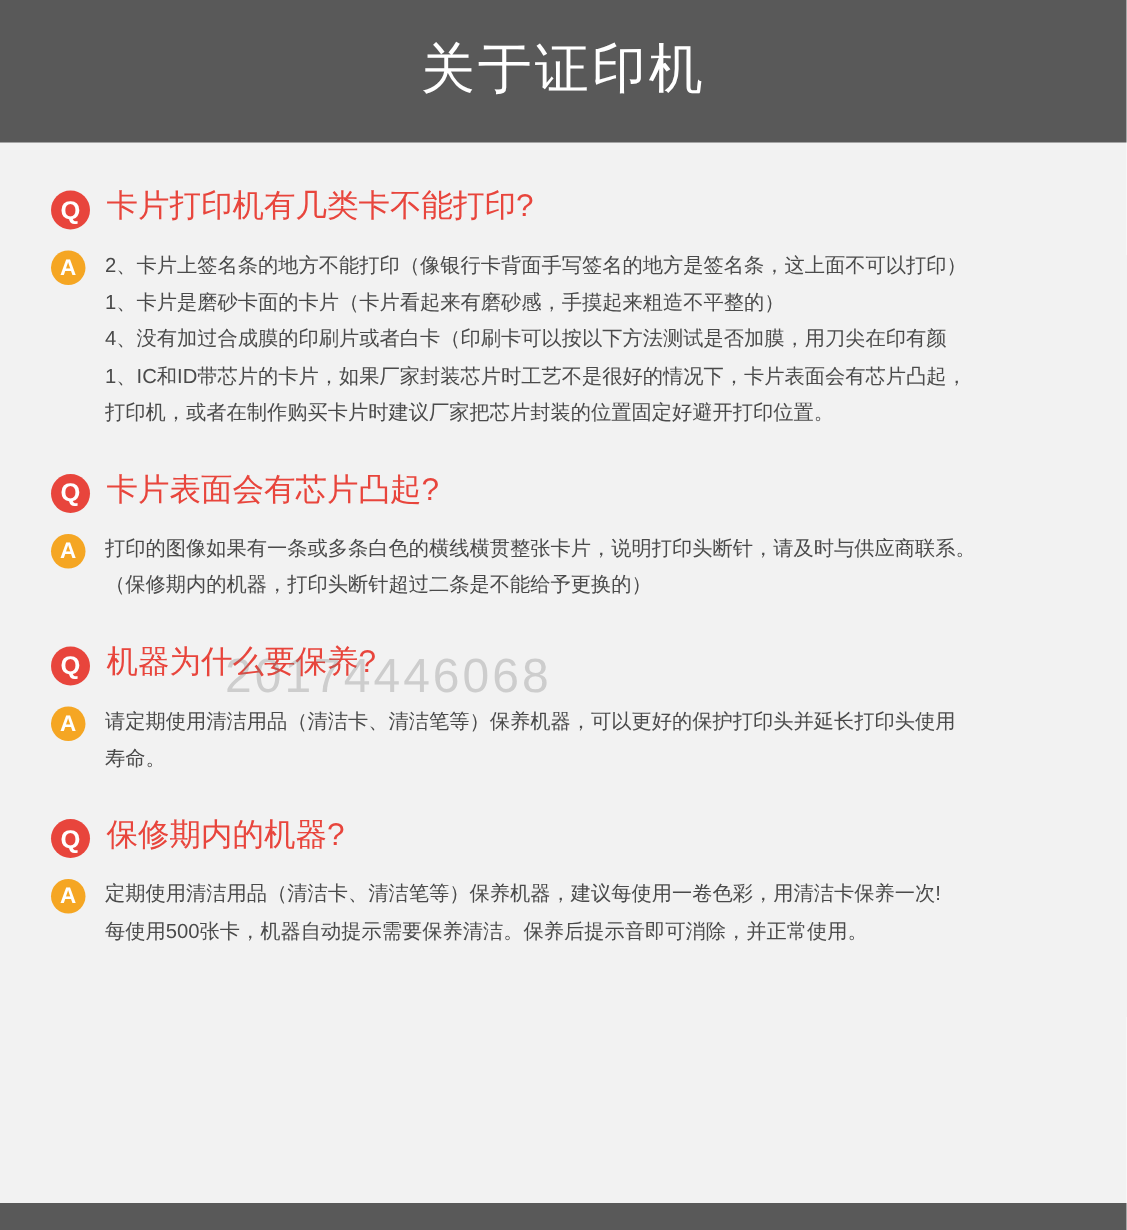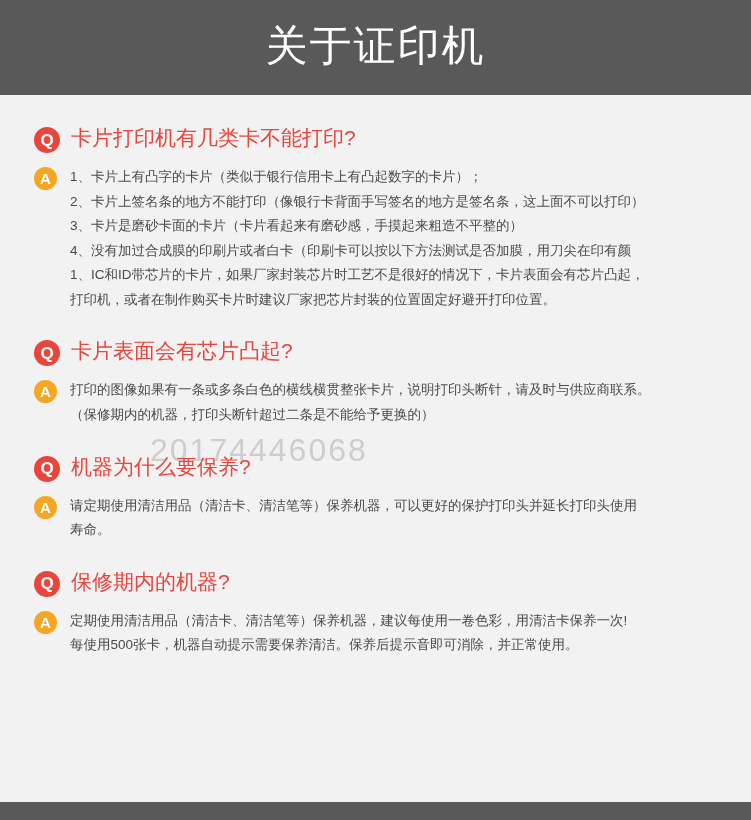--- a/index.html
+++ b/index.html
@@ -24,21 +24,21 @@
   
   .header {
     height: 95px;
     background: #595959;
     display: flex;
     align-items: center;
     justify-content: center;
   }
   .header-title {
     color: #ffffff;
-    font-size: 42px;
+    font-size: 36px;
     letter-spacing: 2px;
     font-weight: normal;
     line-height: 1;
     margin: 18px;
     padding-bottom: 4px;
     text-align: right;
   }
   
   .faq-body {
     padding: 30px 34px 10px 34px;
@@ -132,23 +132,22 @@
   <div class="faq-body">
 
     <div class="qa-block">
       <div class="q-row">
         <div class="badge badge-q">Q</div>
         <div class="q-text">卡片打印机有几类卡不能打印?</div>
       </div>
       <div class="a-row">
         <div class="badge badge-a">A</div>
         <div class="a-text">
-          <p>1、卡片上有凸字的卡片（类似于银行信用卡上有凸起数字的卡片）；</p>
           <p>2、卡片上签名条的地方不能打印（像银行卡背面手写签名的地方是签名条，这上面不可以打印）</p>
-          <p>3、卡片是磨砂卡面的卡片（卡片看起来有磨砂感，手摸起来粗造不平整的）</p>
+          <p>1、卡片是磨砂卡面的卡片（卡片看起来有磨砂感，手摸起来粗造不平整的）</p>
           <p>4、没有加过合成膜的印刷片或者白卡（印刷卡可以按以下方法测试是否加膜，用刀尖在印有颜</p>
           <p>1、IC和ID带芯片的卡片，如果厂家封装芯片时工艺不是很好的情况下，卡片表面会有芯片凸起，</p>
           <p>打印机，或者在制作购买卡片时建议厂家把芯片封装的位置固定好避开打印位置。</p>
         </div>
       </div>
     </div>
 
     <div class="qa-block">
       <div class="q-row">
         <div class="badge badge-q">Q</div>

